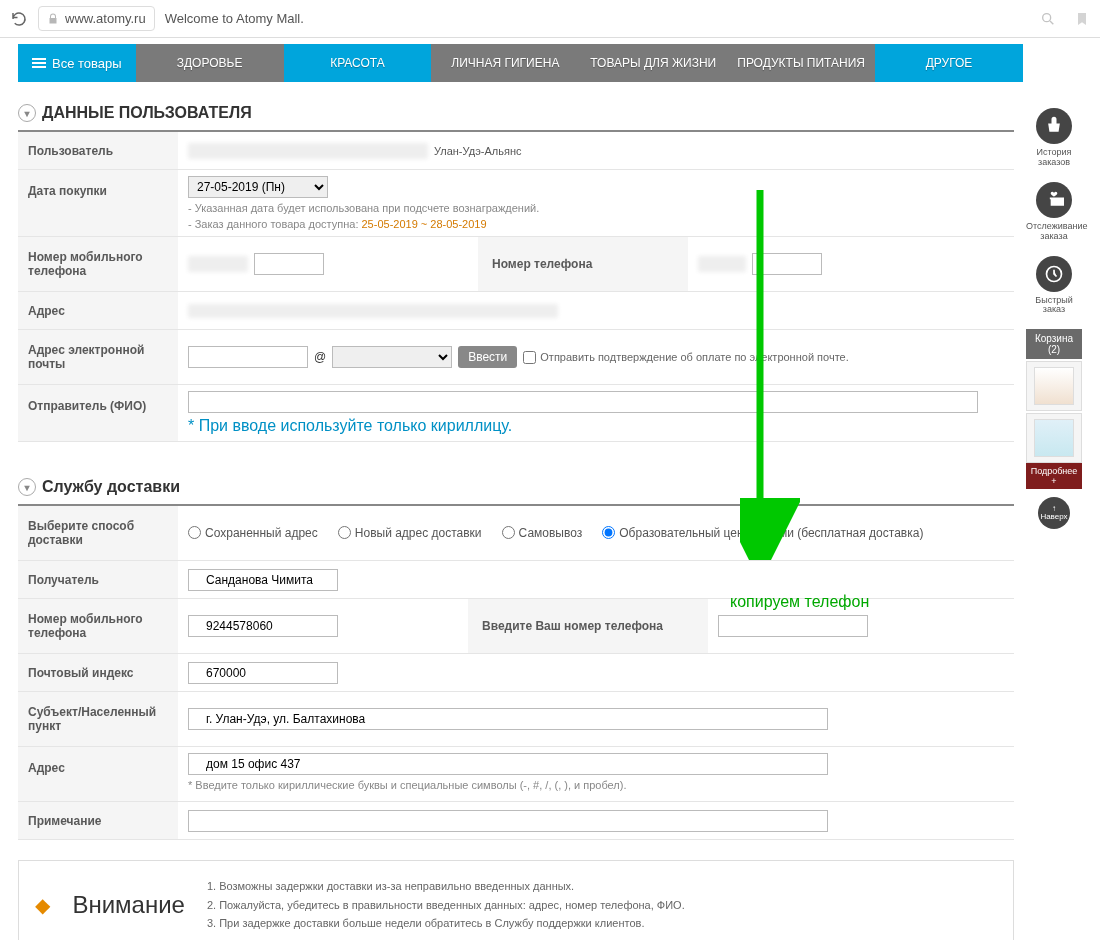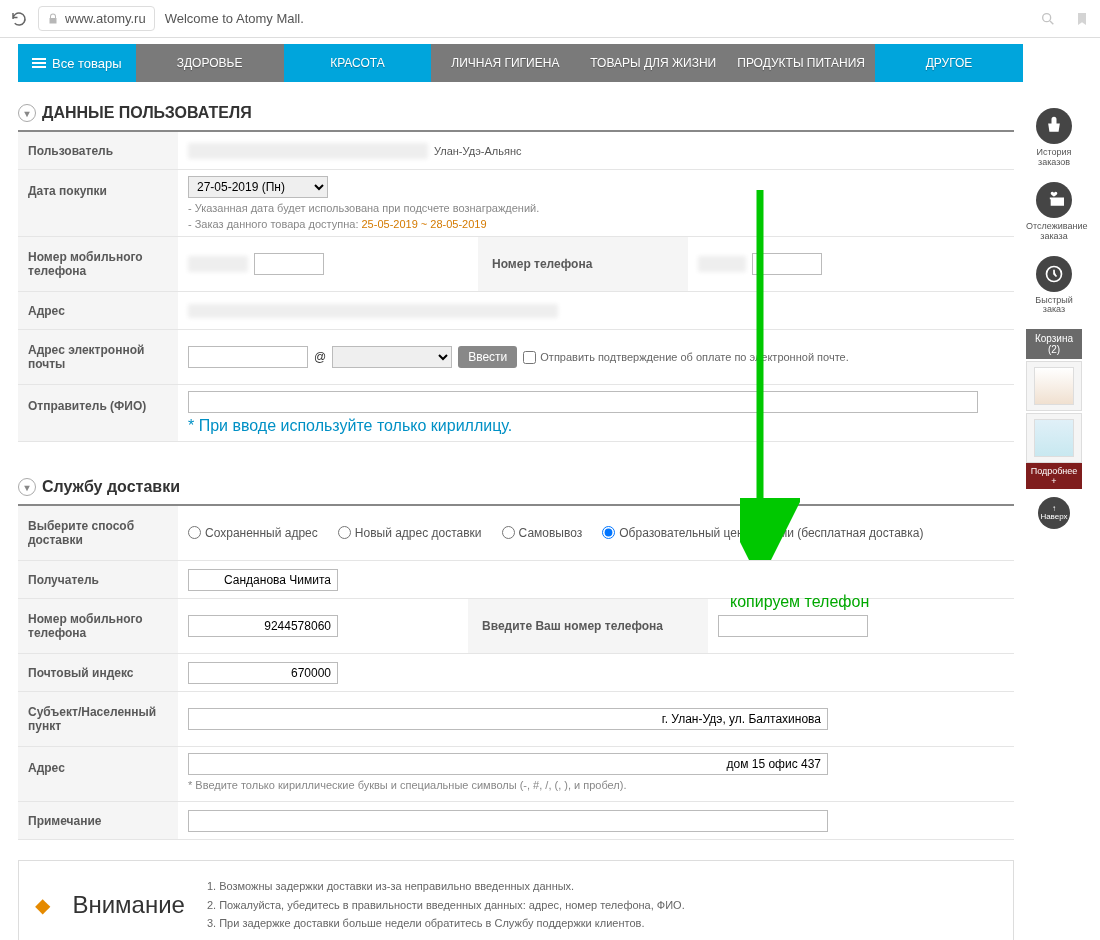--- a/index.html
+++ b/index.html
@@ -34,21 +34,21 @@
 .form-val.col { flex-direction: column; align-items: flex-start; gap: 4px; }
 .form-label2 { width: 210px; background: #f5f5f5; padding: 10px 14px; font-weight: bold; color: #595959; display: flex; align-items: center; }
 .form-val2b { width: 170px; padding: 6px 10px; display: flex; align-items: center; }
 
 .blur-box { background: #eee; filter: blur(2px); color: transparent; border-radius: 2px; display: inline-block; }
 .blur-sm { width: 60px; height: 16px; }
 .blur-lg { width: 240px; height: 16px; }
 .blur-xl { width: 370px; height: 14px; }
 .blur-xs { width: 48px; height: 16px; }
 
-input[type="text"] { border: 1px solid #bbb; padding: 3px 6px; font-size: 12px; height: 22px; text-align: right; }
+input[type="text"] { border: 1px solid #bbb; padding: 3px 17px; font-size: 12px; height: 22px; }
 select { border: 1px solid #bbb; padding: 2px 4px; font-size: 12px; height: 22px; }
 .hint { font-size: 11px; color: #888; }
 .hint-link { color: #d47a00; }
 .hint-blue { color: #0090c5; font-size: 16px; }
 .btn-gray { background: #888; color: #fff; border: none; padding: 4px 10px; border-radius: 3px; cursor: pointer; font-size: 12px; }
 
 .radio-row label { font-size: 12px; color: #555; margin-right: 14px; display: inline-flex; align-items: flex-start; gap: 4px; cursor: pointer; }
 
 .side-item { text-align: center; margin-bottom: 14px; cursor: pointer; }
 .side-icon { width: 36px; height: 36px; margin: 0 auto 4px; background: #454545; border-radius: 50%; display: flex; align-items: center; justify-content: center; }

